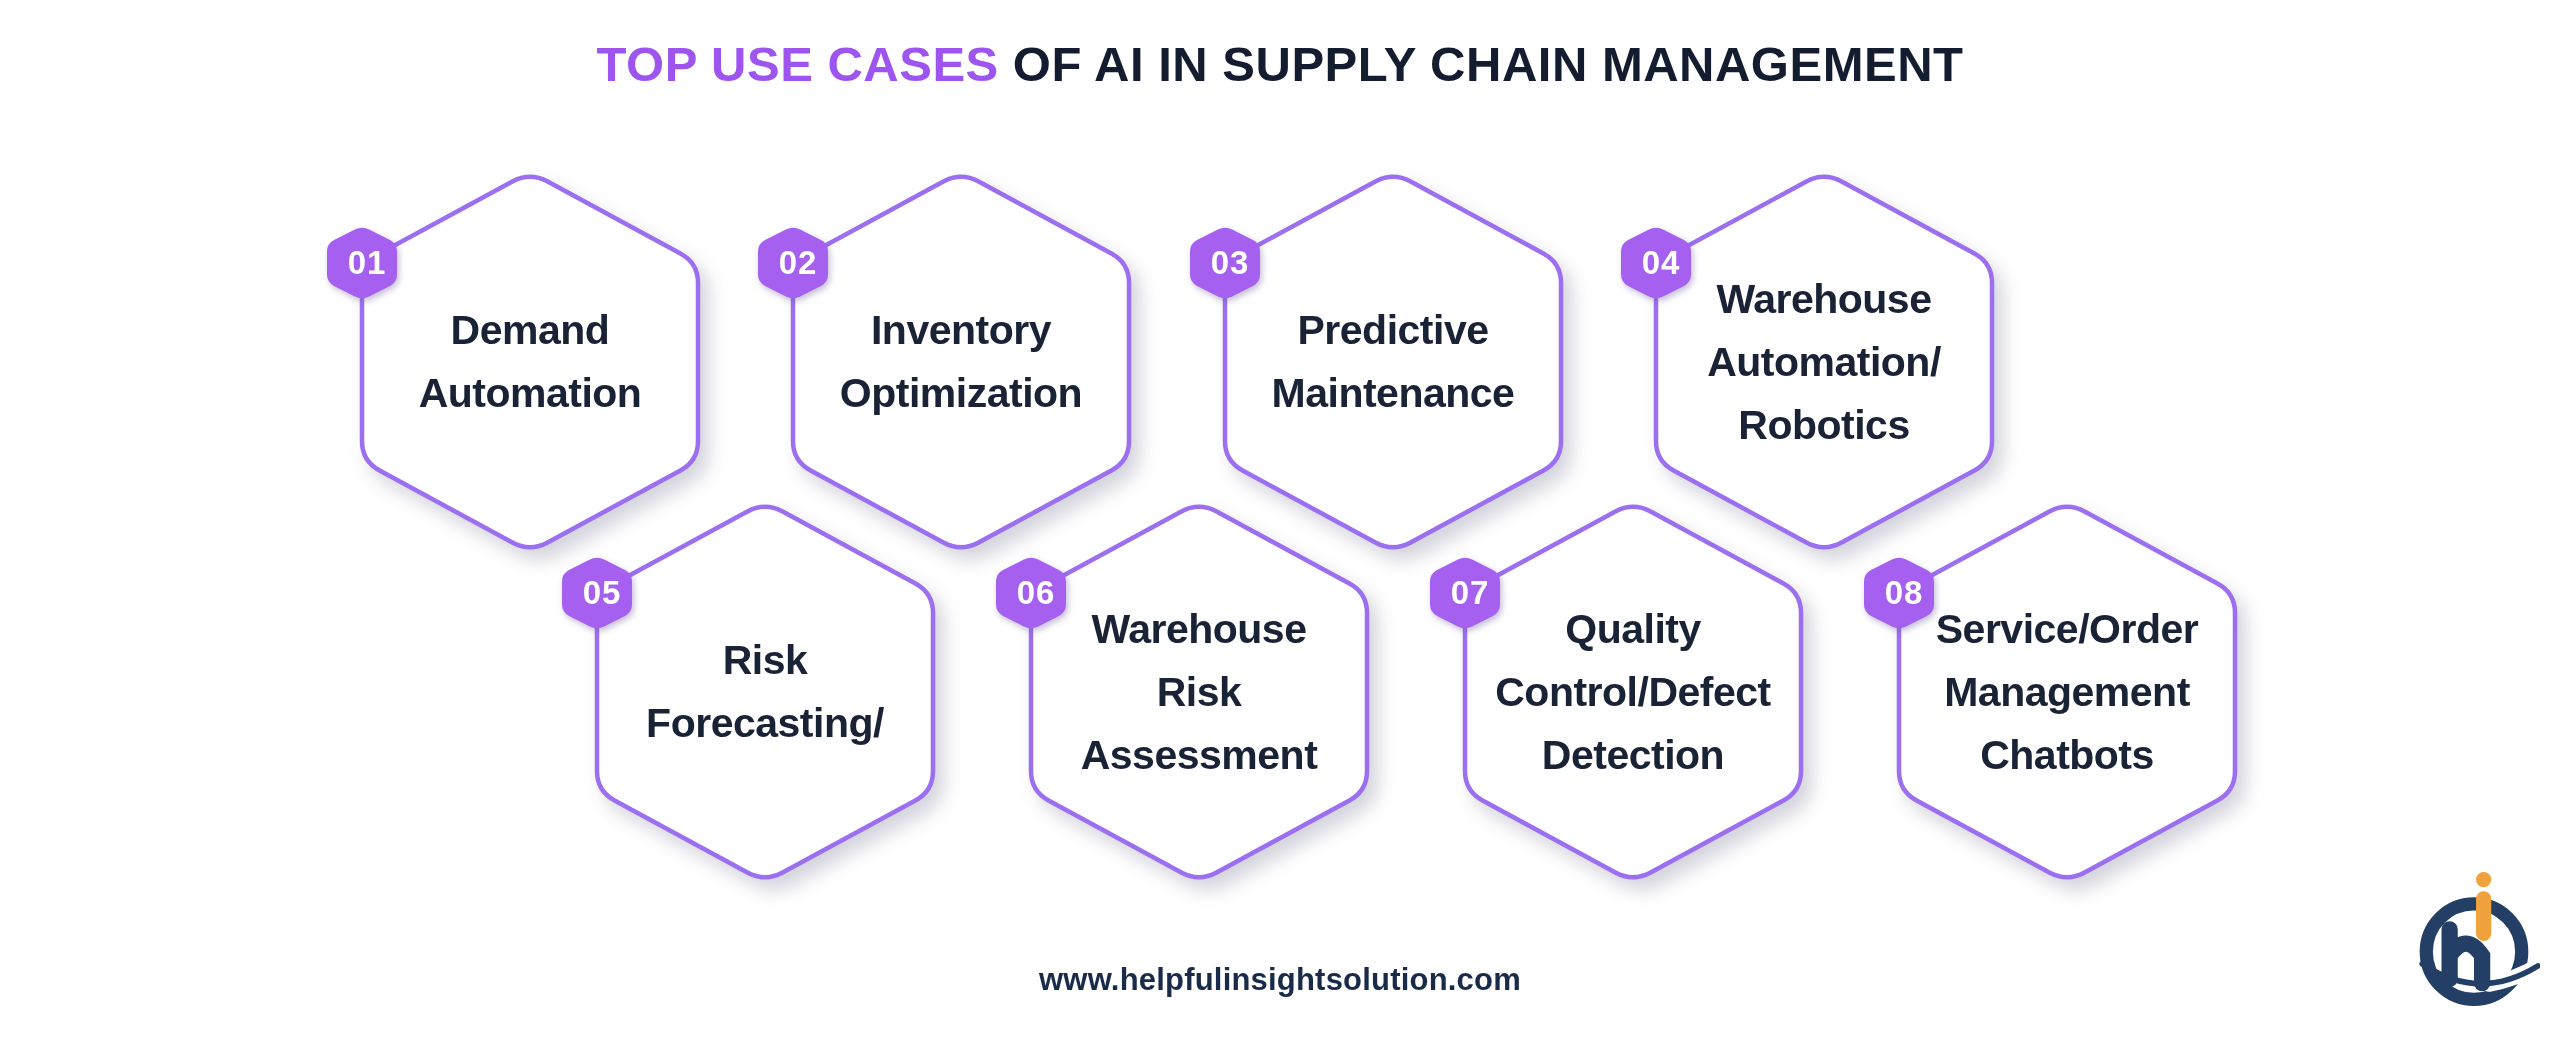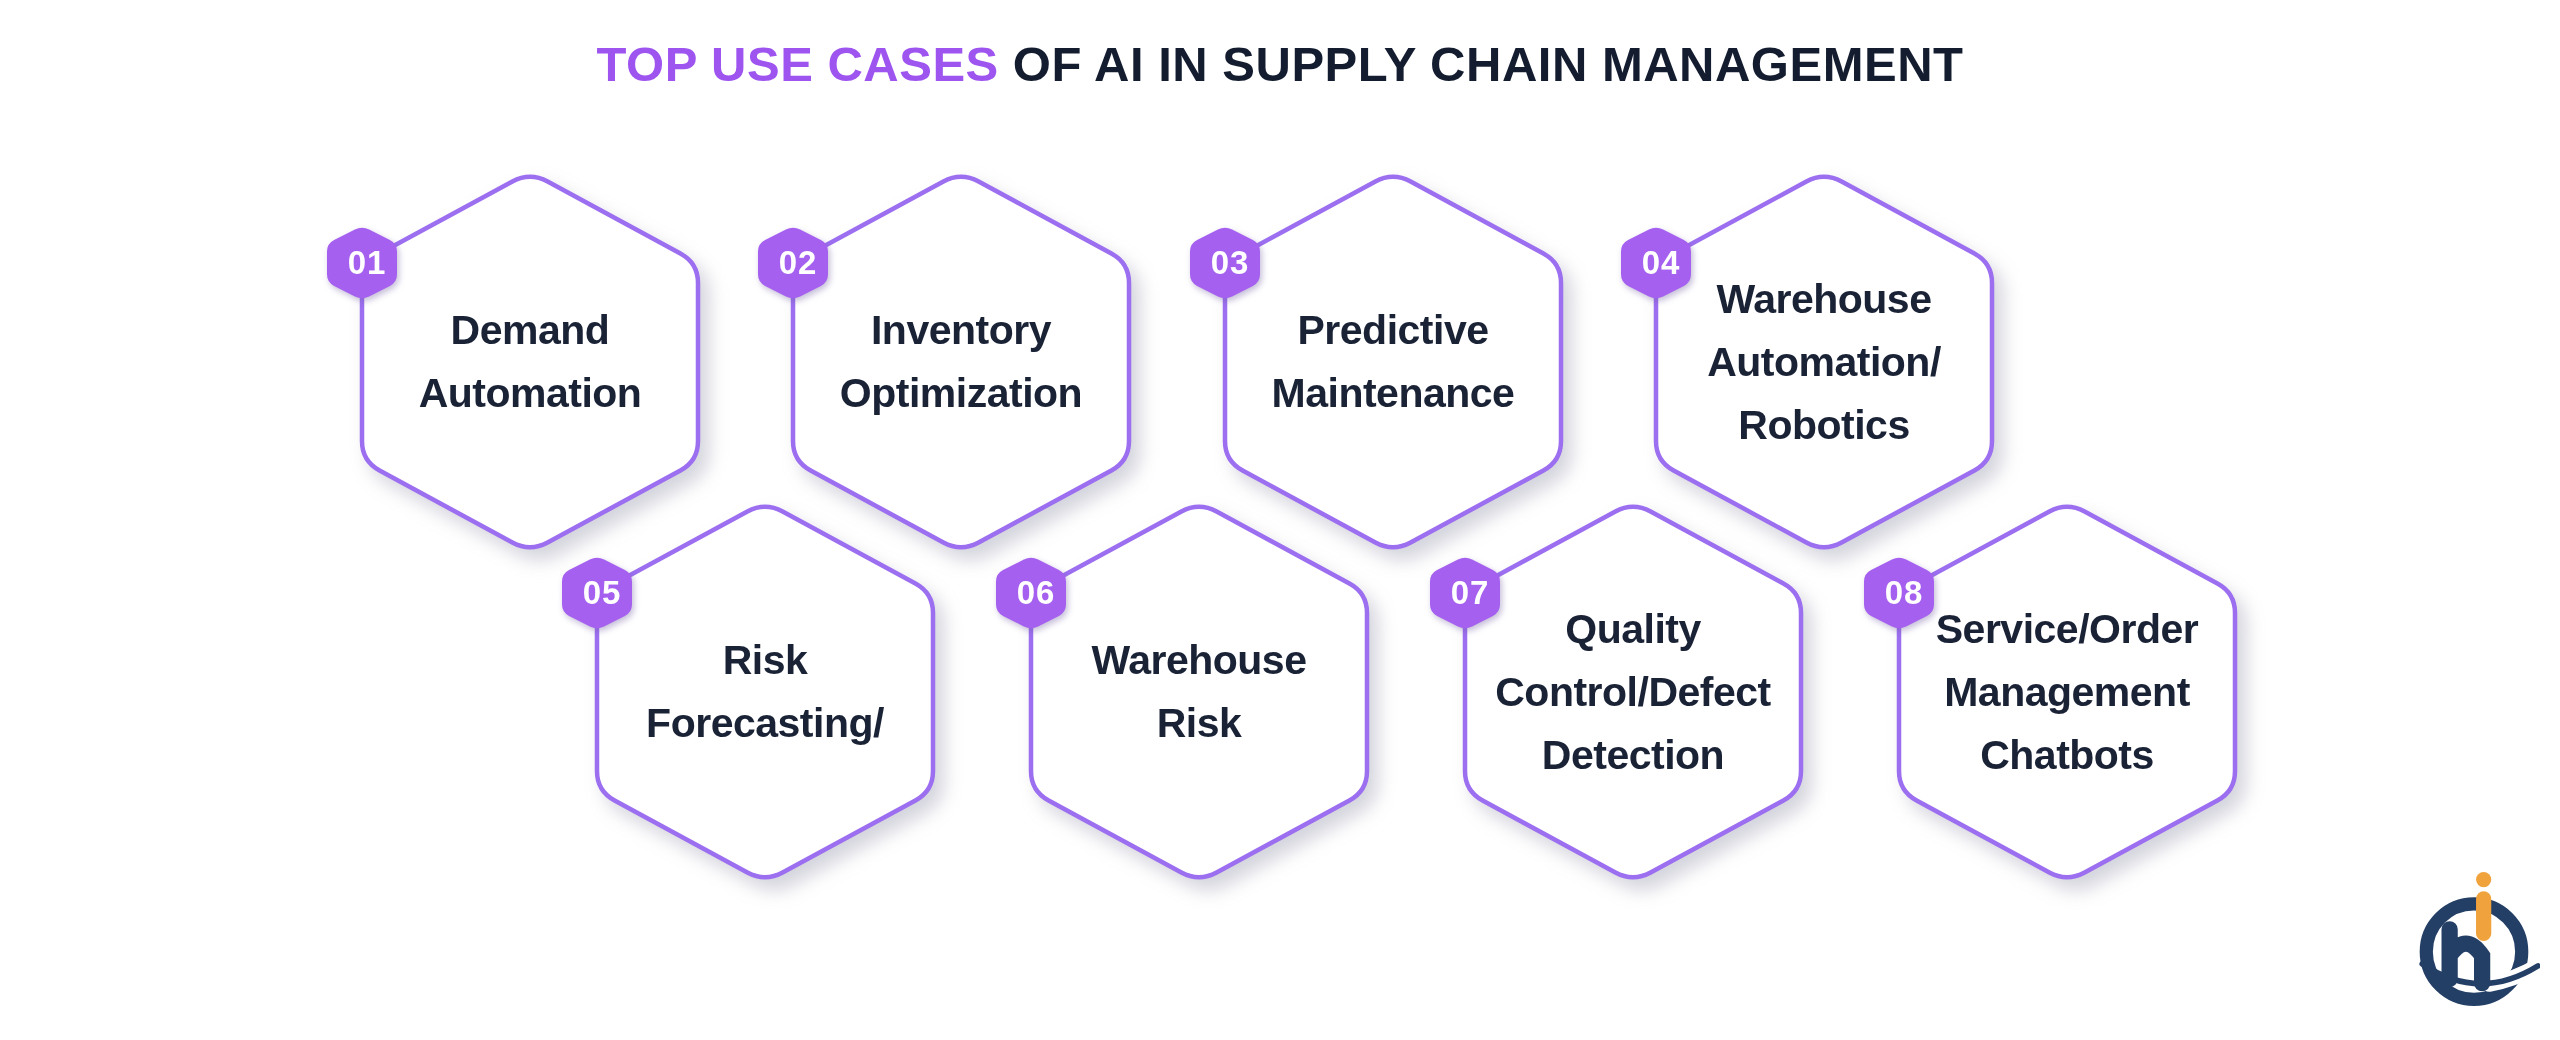--- a/index.html
+++ b/index.html
@@ -170,20 +170,21 @@
     </div>
   </div>
 
   <div class="hex" style="left: 1031px; top: 502px;">
     <svg class="hex-shape" viewBox="-5 -5 346 390">
       <path class="hex-path" d="M 185.6 9.5 L 318.4 81.5 Q 336 91 336 111 L 336 269 Q 336 289 318.4 298.5 L 185.6 370.5 Q 168 380 150.4 370.5 L 17.6 298.5 Q 0 289 0 269 L 0 111 Q 0 91 17.6 81.5 L 150.4 9.5 Q 168 0 185.6 9.5 Z"></path>
     </svg>
     <div class="hex-label">
           <div class="line">Warehouse</div>
           <div class="line">Risk</div>
+          <div class="line">Assessment</div>
         </div>
     <div class="hex-badge">
       <svg viewBox="-4 -4 78 82">
         <path class="badge-path" d="M 42.1 3.6 L 62.9 14.1 Q 70 17.7 70 25.7 L 70 48.3 Q 70 56.3 62.9 59.9 L 42.1 70.4 Q 35 74 27.9 70.4 L 7.1 59.9 Q 0 56.3 0 48.3 L 0 25.7 Q 0 17.7 7.1 14.1 L 27.9 3.6 Q 35 0 42.1 3.6 Z"></path>
       </svg>
       <span class="badge-num">06</span>
     </div>
   </div>
 
   <div class="hex" style="left: 1465px; top: 502px;">
@@ -214,20 +215,21 @@
         </div>
     <div class="hex-badge">
       <svg viewBox="-4 -4 78 82">
         <path class="badge-path" d="M 42.1 3.6 L 62.9 14.1 Q 70 17.7 70 25.7 L 70 48.3 Q 70 56.3 62.9 59.9 L 42.1 70.4 Q 35 74 27.9 70.4 L 7.1 59.9 Q 0 56.3 0 48.3 L 0 25.7 Q 0 17.7 7.1 14.1 L 27.9 3.6 Q 35 0 42.1 3.6 Z"></path>
       </svg>
       <span class="badge-num">08</span>
     </div>
   </div>
 </div>
 
+  <div class="footer">www.helpfulinsightsolution.com</div>
 
   <div class="logo">
     <svg viewBox="0 0 130 135" aria-label="hi">
 
       <circle cx="65" cy="80" r="47" fill="none" stroke="var(--logo-navy)" stroke-width="13"></circle>
 
       <path d="M 80 112 Q 104 108 128 94" fill="none" stroke="#ffffff" stroke-width="15" stroke-linecap="round"></path>
 
       <path d="M 14 92 Q 70 130 128 94" fill="none" stroke="var(--logo-navy)" stroke-width="5.5" stroke-linecap="round"></path>
 

